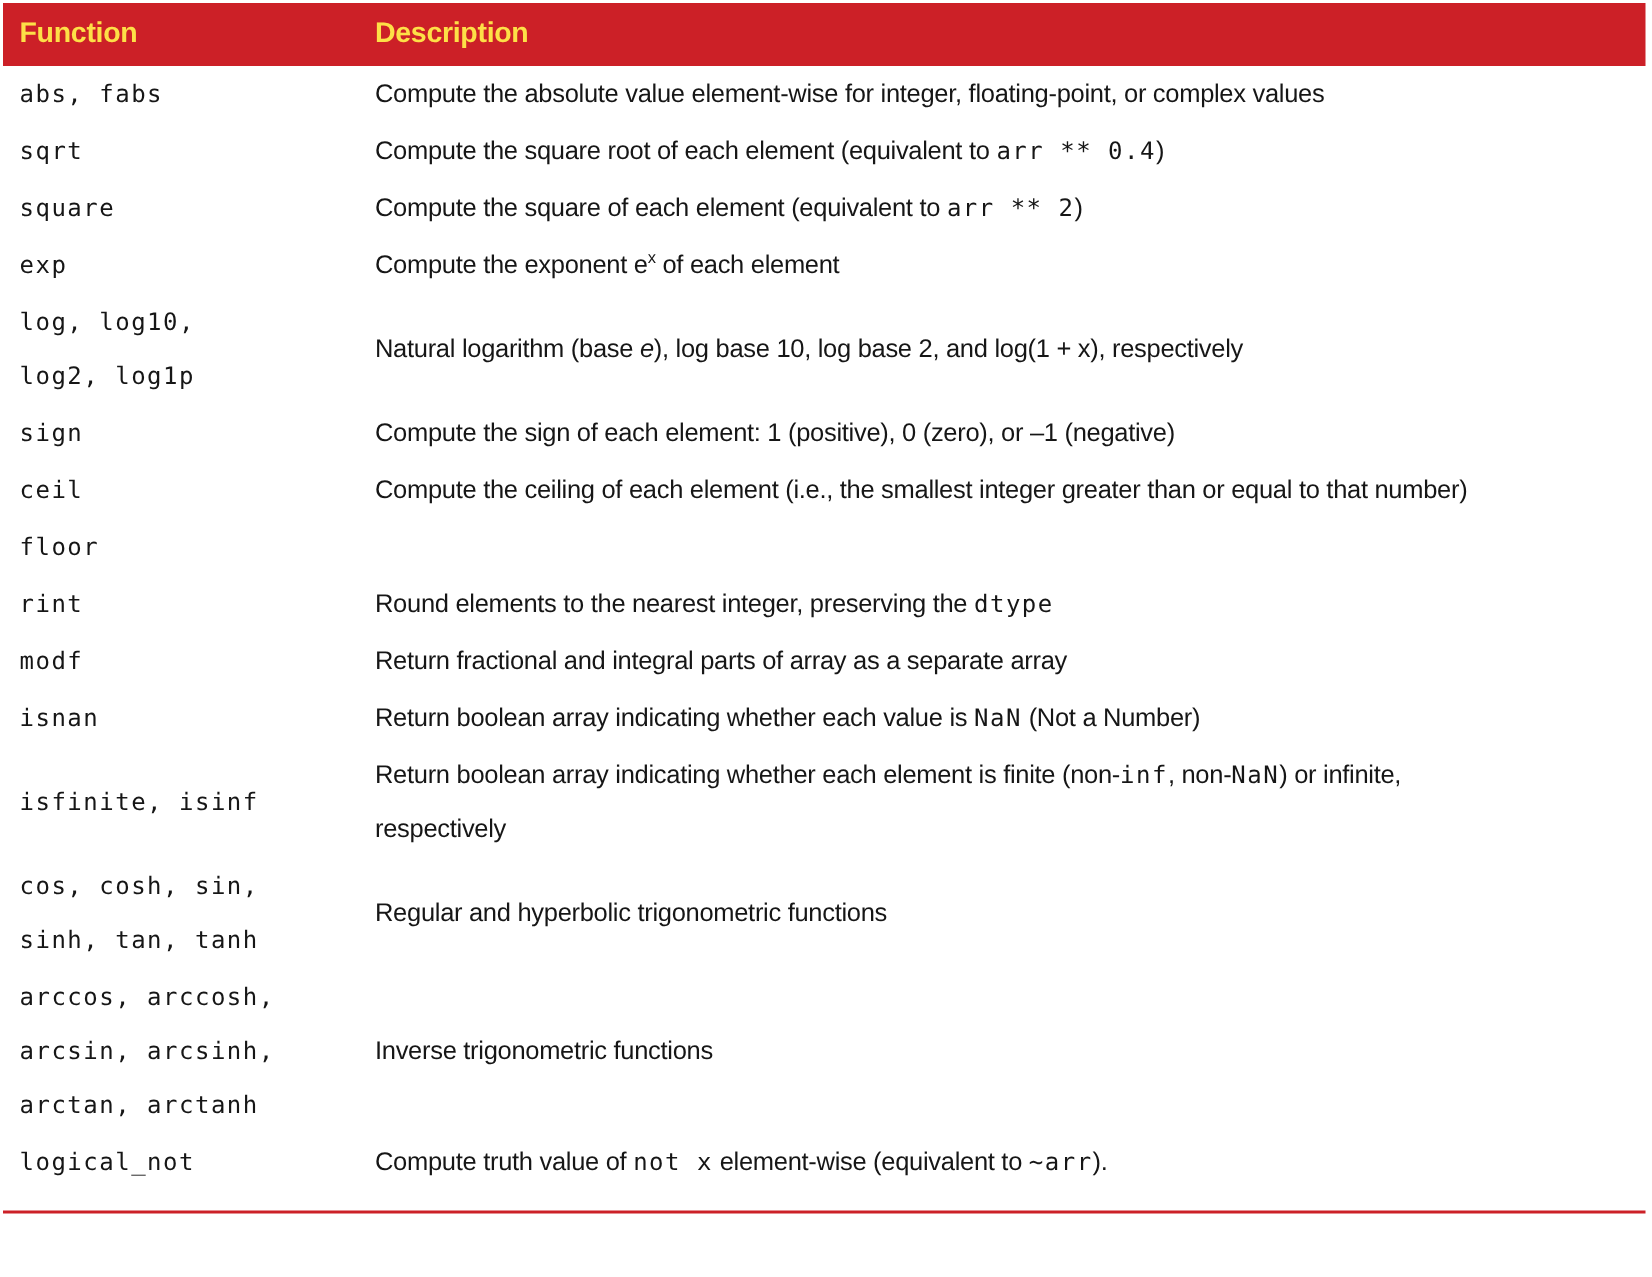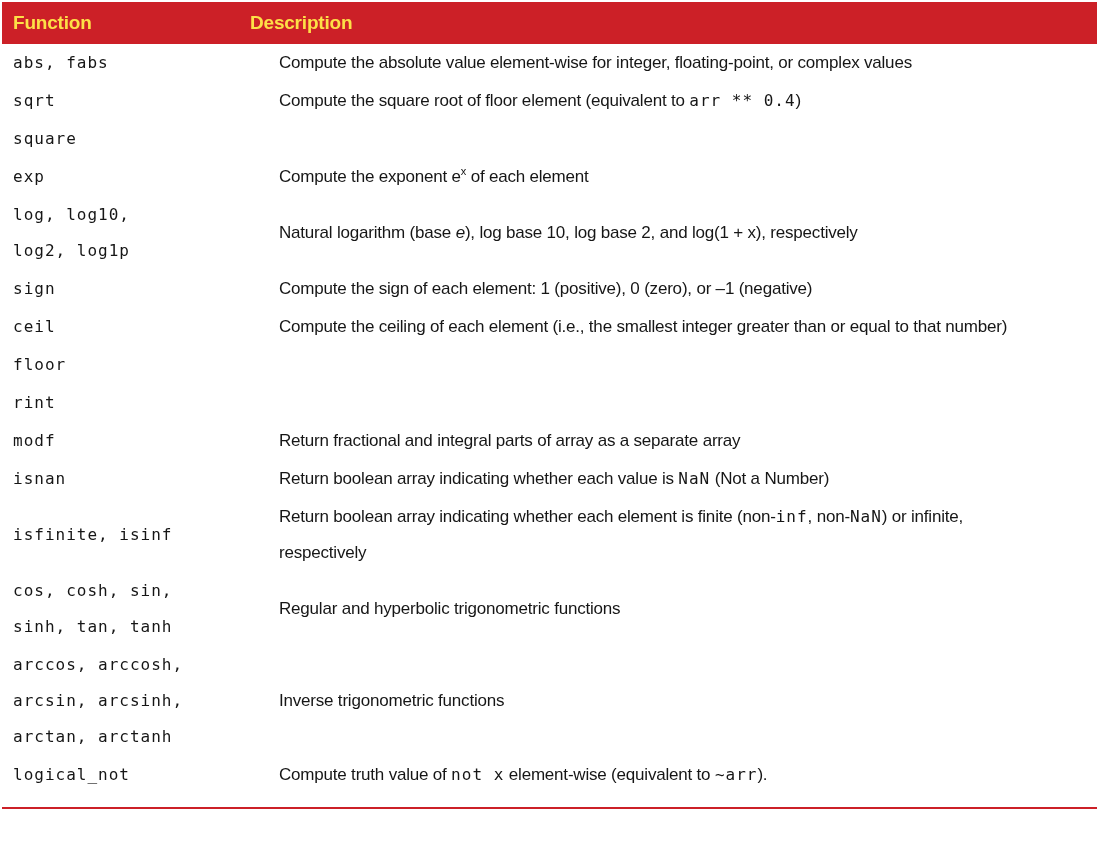--- a/index.html
+++ b/index.html
@@ -37,21 +37,20 @@
     font-family: "DejaVu Sans Mono", monospace;
     font-size: 16px;
     letter-spacing: 1px;
     white-space: pre-line;
   }
   .desc-cell {
     width: 800px;
     padding-right: 45px;
     font-size: 17px;
     letter-spacing: -0.2px;
-    margin-left: 29px;
   }
   .desc-cell code {
     font-family: "DejaVu Sans Mono", monospace;
     font-size: 16px;
     letter-spacing: 1px;
     white-space: pre;
   }
   .desc-cell sup {
     font-size: 11px;
     line-height: 0;
@@ -74,24 +73,25 @@
     <div class="th th-desc">Description</div>
   </div>
 
   <div id="table-body">
       <div class="row">
         <div class="cell fn-cell">abs, fabs</div>
         <div class="cell desc-cell"><span>Compute the absolute value element-wise for integer, floating-point, or complex values</span></div>
       </div>
       <div class="row">
         <div class="cell fn-cell">sqrt</div>
-        <div class="cell desc-cell"><span>Compute the square root of floor element (equivalent to </span><code>arr ** 0.4</code><span>)</span></div>
+        <div class="cell desc-cell"><span>Compute the square root of each element (equivalent to </span><code>arr ** 0.4</code><span>)</span></div>
       </div>
       <div class="row">
         <div class="cell fn-cell">square</div>
+        <div class="cell desc-cell"><span>Compute the square of each element (equivalent to </span><code>arr ** 2</code><span>)</span></div>
       </div>
       <div class="row">
         <div class="cell fn-cell">exp</div>
         <div class="cell desc-cell"><span>Compute the exponent e</span><sup>x</sup><span> of each element</span></div>
       </div>
       <div class="row">
         <div class="cell fn-cell">log, log10,
 log2, log1p</div>
         <div class="cell desc-cell"><span>Natural logarithm (base </span><em>e</em><span>), log base 10, log base 2, and log(1 + x), respectively</span></div>
       </div>
@@ -101,20 +101,21 @@
       </div>
       <div class="row">
         <div class="cell fn-cell">ceil</div>
         <div class="cell desc-cell"><span>Compute the ceiling of each element (i.e., the smallest integer greater than or equal to that number)</span></div>
       </div>
       <div class="row">
         <div class="cell fn-cell">floor</div>
       </div>
       <div class="row">
         <div class="cell fn-cell">rint</div>
+        <div class="cell desc-cell"><span>Round elements to the nearest integer, preserving the </span><code>dtype</code></div>
       </div>
       <div class="row">
         <div class="cell fn-cell">modf</div>
         <div class="cell desc-cell"><span>Return fractional and integral parts of array as a separate array</span></div>
       </div>
       <div class="row">
         <div class="cell fn-cell">isnan</div>
         <div class="cell desc-cell"><span>Return boolean array indicating whether each value is </span><code>NaN</code><span> (Not a Number)</span></div>
       </div>
       <div class="row">

